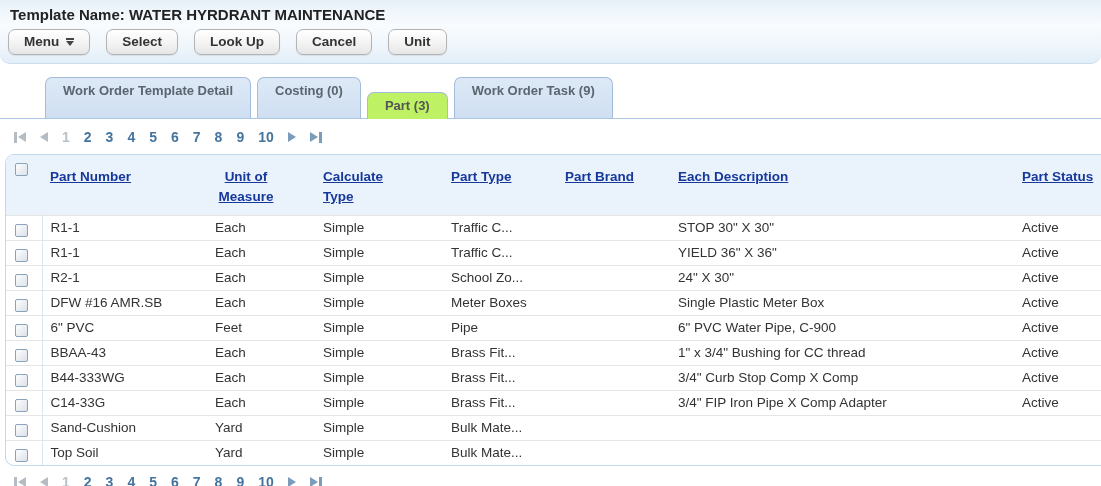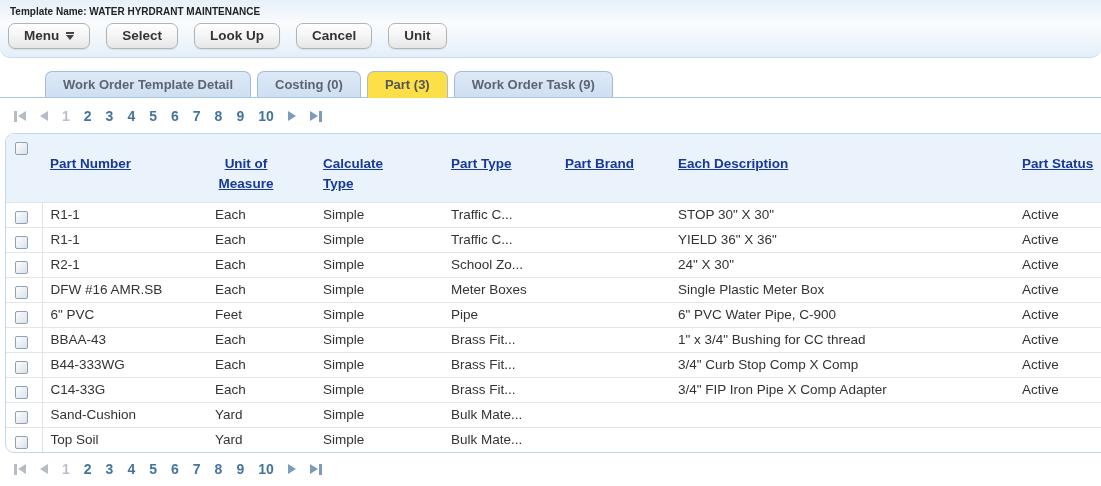--- a/index.html
+++ b/index.html
@@ -11,21 +11,21 @@
     color: #333;
   }
 
   
   .header-panel {
     background: linear-gradient(180deg, #e7f0f9 0%, #f9fcfe 40%, #eef5fb 75%, #e3eef9 100%);
     border-bottom: 1px solid #c9dcee;
     border-radius: 0 0 10px 10px;
     padding: 0 0 8px 0;
   }
-  .title-row { padding: 6px 19px 3px 10px; font-size: 10px; font-weight: bold; color: #222; }
+  .title-row { padding: 6px 19px 3px 10px; font-size: 15px; font-weight: bold; color: #222; }
   .title-row span { font-weight: bold; }
   .toolbar { display: flex; gap: 16px; padding: 3px 2px 0 8px; }
   .btn {
     background: linear-gradient(180deg, #ffffff 0%, #f3f3f3 55%, #e6e6e6 100%);
     border: 1px solid #b3b3b3;
     border-radius: 7px;
     padding: 4px 15px 5px 15px;
     font-size: 13.5px; font-weight: bold; color: #333;
     box-shadow: 0 1px 1px rgba(0,0,0,0.08);
     display: inline-flex; align-items: center; gap: 7px;
@@ -34,25 +34,25 @@
   .menu-caret { display: inline-flex; flex-direction: column; align-items: center; gap: 1px; }
   .menu-caret .mbar { width: 8px; height: 2px; background: #444; }
   .menu-caret .mtri { width: 0; height: 0; border-left: 4px solid transparent; border-right: 4px solid transparent; border-top: 5px solid #444; }
 
   
   .tab-strip { margin-top: 13px; padding-left: 45px; border-bottom: 1px solid #a9c6e3; display: flex; gap: 6px; align-items: flex-end; }
   .tab {
     background: linear-gradient(180deg, #dde9f6 0%, #cfdff2 100%);
     border: 1px solid #a3bcda; border-bottom: none;
     border-radius: 7px 7px 0 0;
-    padding: 5px 17px 5px 17px;
+    padding: 5px 17px 20px 17px;
     font-size: 13px; font-weight: bold; color: #5b6570;
     cursor: pointer; white-space: nowrap; position: relative;
   }
-  .tab.active { background: #fde047; margin-bottom: -1px; padding-bottom: 6px; z-index: 2; color: #555; }
+  .tab.active { background: #bef264; margin-bottom: -1px; padding-bottom: 6px; z-index: 2; color: #555; }
 
   
   .pager { display: flex; align-items: center; gap: 14px; padding: 10px 0 9px 14px; font-size: 14px; font-weight: bold; }
   .pager .page { color: #45749f; cursor: pointer; }
   .pager .page.current { color: #b9c0c7; cursor: default; }
   .pbtn { display: inline-flex; align-items: center; gap: 1px; cursor: pointer; }
   .pbtn.dis { color: #b5bcc3; cursor: default; }
   .pbtn.en { color: #7b9cbb; }
   .pbtn i { display: block; }
   .pbtn .bar { width: 3px; height: 11px; background: currentColor; }
@@ -64,21 +64,21 @@
   .table-clip { margin-left: 5px; width: 1096px; overflow: hidden; }
   .table-panel {
     width: 1215px;
     border: 1px solid #c2d8eb;
     border-radius: 9px;
     overflow: hidden;
     background: #fff;
   }
   table { border-collapse: collapse; table-layout: fixed; width: 1198px; font-size: 13.5px; }
   thead tr { background: #eaf3fc; }
-  th { text-align: left; vertical-align: top; padding: 20px 8px 9px 8px; }
+  th { text-align: left; vertical-align: top; padding: 12px 8px 9px 8px; }
   .th-link { color: #17389b; font-weight: bold; text-decoration: underline; cursor: pointer; display: inline-block; line-height: 1.45; }
   th.col-1 .th-link { max-width: 62px; text-align: center; }
   th.col-2 .th-link { max-width: 74px; }
   tbody td { padding: 4px 8px 5px 8px; border-top: 1px solid #e5e5e5; color: #333; white-space: nowrap; overflow: hidden; height: 24px; }
   tbody td.cb-cell { border-right: 1px solid #d9e4ee; }
   th.cb-head, td.cb-cell { padding: 8px 0 0 9px; width: 36px; }
   td.cb-cell { padding-top: 5px; }
   .cb {
     width: 13px; height: 13px;
     border: 1px solid #8aa2ba;

